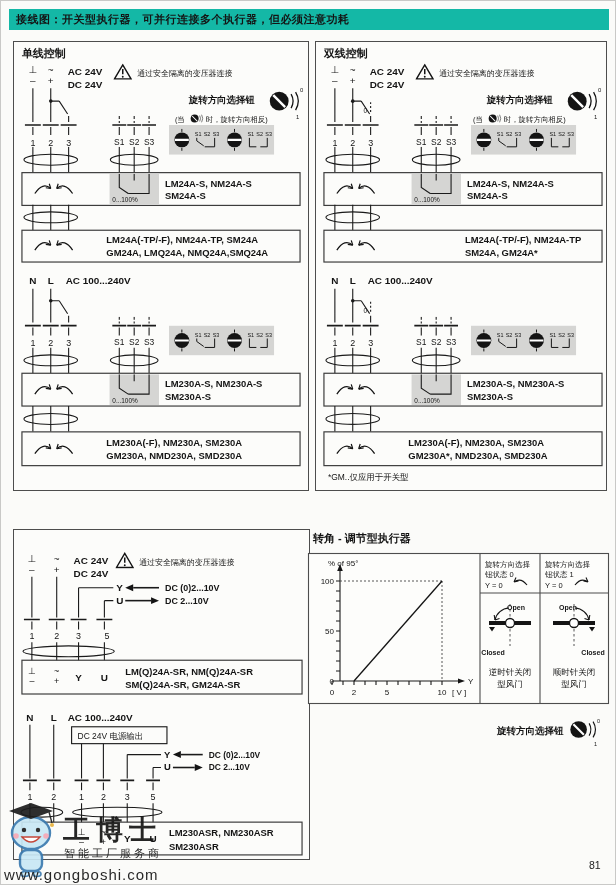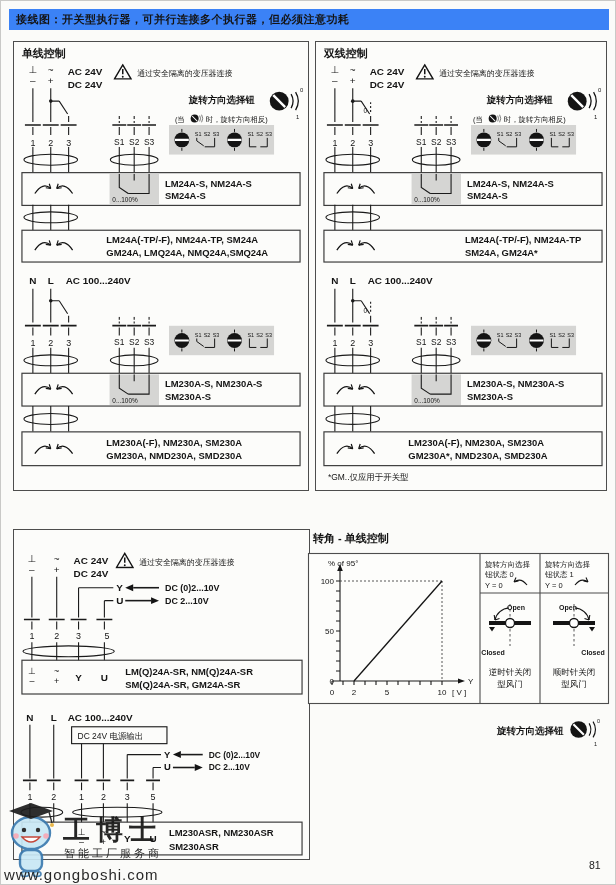--- a/index.html
+++ b/index.html
@@ -5,21 +5,21 @@
   * { margin:0; padding:0; box-sizing:border-box; }
   html,body { background:#d8d8d6; }
   .page {
     position:relative; width:616px; height:885px; margin:0;
     background:#fbfbf9; overflow:hidden;
     font-family:"Liberation Sans","DejaVu Sans",sans-serif;
     border:1px solid #c9c9c7;
   }
   .hbar {
     position:absolute; left:8px; width:600px; height:21px;
-    background:#3b82f6; color:#141414; font-size:11px; font-weight:bold;
+    background:#14b8a6; color:#141414; font-size:11px; font-weight:bold;
     line-height:21px; padding-left:7px; letter-spacing:.5px;
   }
   svg.panel {
     position:absolute; background:#fcfcfa;
     border:1.2px solid #4d4d4d;
   }
   svg { position:absolute; overflow:visible; }
   svg text { font-family:"Liberation Sans","DejaVu Sans",sans-serif; fill:#141414; }
   .w  { stroke:#1a1a1a; stroke-width:1.1; fill:none; }
   .w2 { stroke:#1a1a1a; stroke-width:1.6; fill:none; }
@@ -362,21 +362,21 @@
       <text x="68" y="317" font-size="9" text-anchor="middle">–</text>
       <text x="90" y="307" font-size="9" text-anchor="middle">~</text>
       <text x="90" y="317" font-size="9" text-anchor="middle">+</text>
       <text x="114" y="314" font-size="10" font-weight="bold" text-anchor="middle">Y</text>
       <text x="140" y="314" font-size="10" font-weight="bold" text-anchor="middle">U</text>
       <text x="156" y="308" font-size="9.5" font-weight="bold">LM230ASR, NM230ASR</text>
       <text x="156" y="322" font-size="9.5" font-weight="bold">SM230ASR</text>
     </g>
   </svg>
 
-  <div class="title-mod">转角 - 单线控制</div>
+  <div class="title-mod">转角 - 调节型执行器</div>
 
   <svg style="left:307px;top:552px" width="301" height="151" viewBox="0 0 301 151">
     <rect x="0.5" y="0.5" width="300" height="150" fill="#fdfdfb" stroke="#4d4d4d" stroke-width="1.1"></rect>
     <text x="20" y="13" font-size="8">% of 95°</text>
     <g>
       <path class="w" d="M32,16 V128 M24,128 H151"></path>
       <polygon points="32,11 29.2,18 34.8,18" fill="#141414"></polygon>
       <polygon points="157,128 150,125.4 150,130.6" fill="#141414"></polygon>
       <path class="w" d="M28,28 h4 M28,38 h4 M28,48 h4 M28,58 h4 M28,68 h4 M28,78 h4 M28,88 h4 M28,98 h4 M28,108 h4 M28,118 h4"></path>
       <path class="w" d="M24,128 v4 M35,128 v4 M46,128 v4 M57,128 v4 M68,128 v4 M79,128 v4 M90,128 v4 M101,128 v4 M112,128 v4 M123,128 v4 M134,128 v4"></path>

